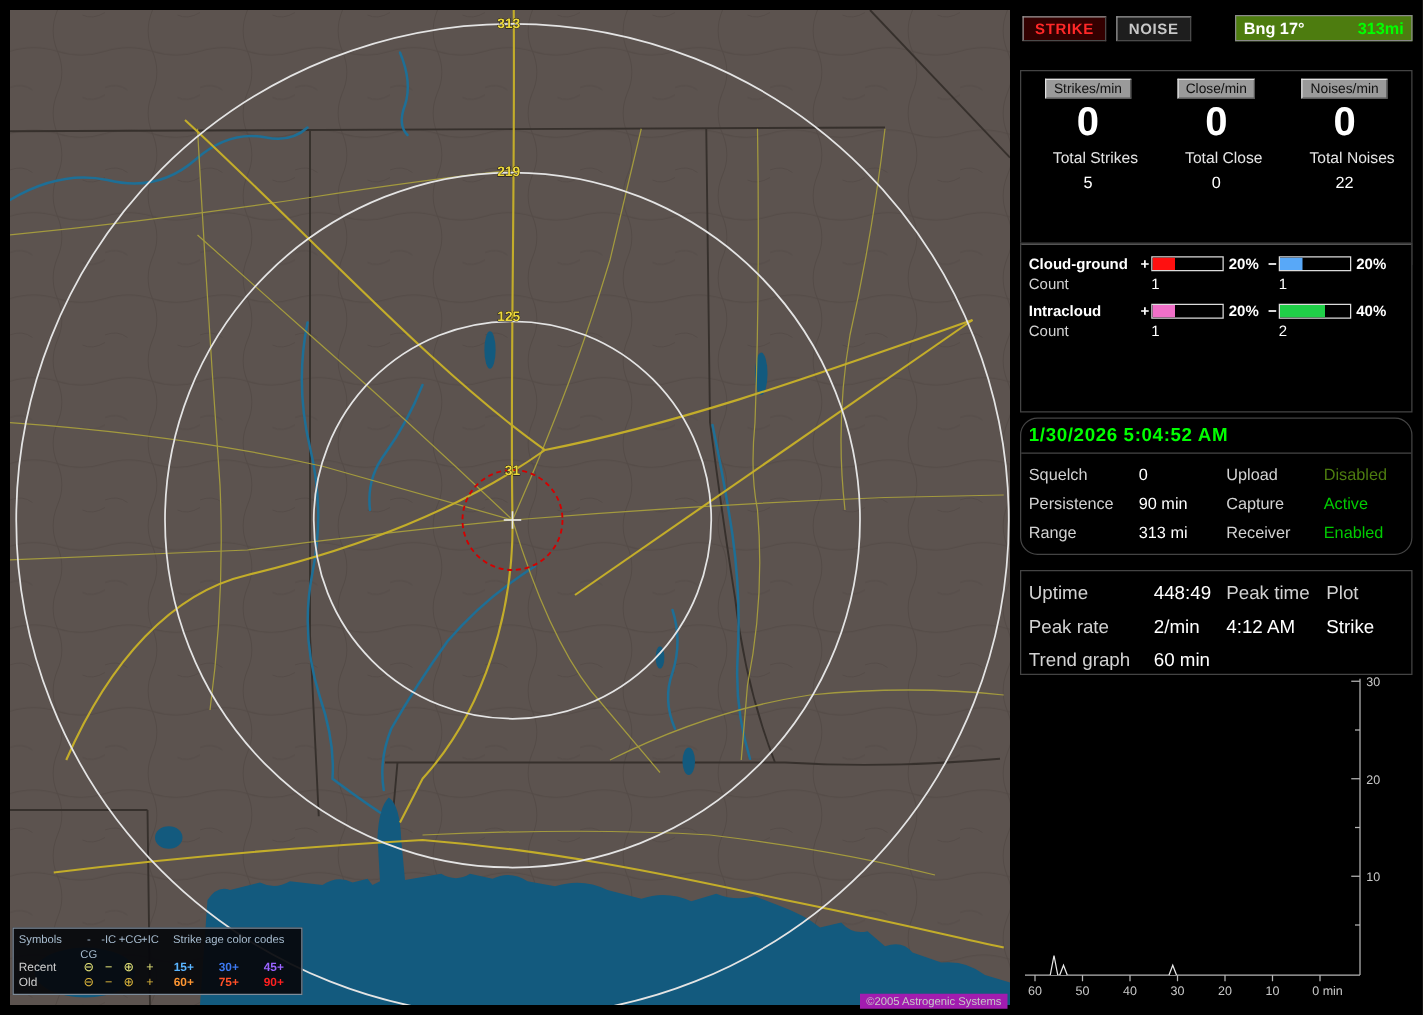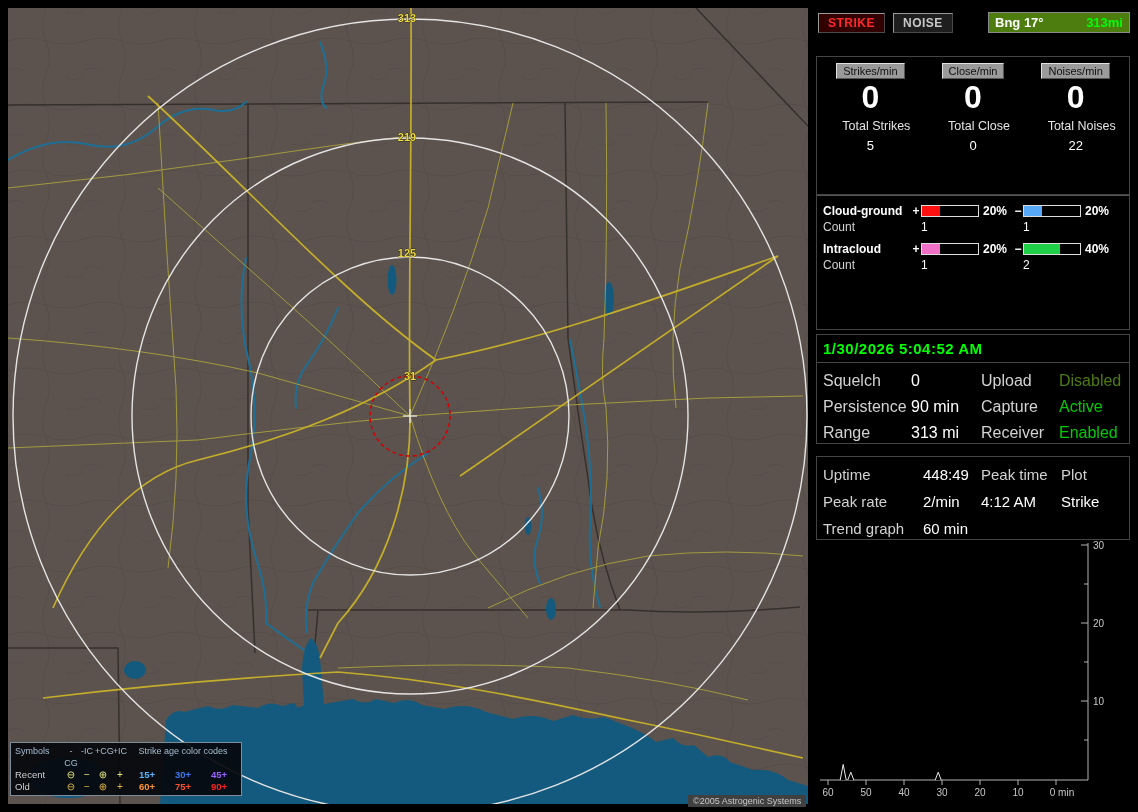--- a/index.html
+++ b/index.html
@@ -11,21 +11,21 @@
   .legend{position:absolute;left:2px;bottom:8px;background:rgba(6,8,12,.93);
           border:1px solid #7e8c9a;padding:2px 4px;}
   .lg-grid{display:grid;grid-template-columns:48px 16px 16px 16px 18px 36px 36px 36px;
            line-height:12px;font-size:9.5px;color:#cfcfcf;}
   .lg-h{color:#a8bdd0;font-size:9px;}
   .lg-h.c{text-align:center;}
   .lg-h.ages{grid-column:6/9;text-align:center;}
   .lg-l{color:#cfcfcf;}
   .lg-s{text-align:center;font-size:10px;}
   .lg-a{font-weight:bold;text-align:center;}
-  .copyright{position:absolute;left:688px;top:795px;background:#404040;color:#c8c8c8;
+  .copyright{position:absolute;left:688px;top:795px;background:#a21caf;color:#c8c8c8;
              font-size:9px;padding:1px 5px;}
 
   
   #panel{position:absolute;left:816px;top:0;width:316px;height:812px;}
   .hdr-row{position:absolute;top:12px;left:0;right:2px;display:flex;align-items:center;}
   .btn{font-weight:bold;font-size:12px;padding:2px 9px;border:1px solid;letter-spacing:.5px;
        border-color:#9a9a9a #4a4a4a #4a4a4a #9a9a9a;cursor:default;}
   .btn.strike{color:#ff2828;background:#330000;margin-left:2px;}
   .btn.noise{color:#c8c8c8;background:#1e1e1e;margin-left:8px;}
   .bng{margin-left:auto;width:128px;display:flex;justify-content:space-between;align-items:center;
@@ -48,25 +48,25 @@
   .dlabel{width:88px;font-weight:bold;color:#fff;font-size:12px;}
   .sign{width:10px;color:#fff;font-weight:bold;text-align:center;font-size:12px;}
   .bar{width:56px;height:10px;border:1px solid #dcdcdc;background:#000;display:inline-block;
        position:relative;overflow:hidden;}
   .fill{display:block;height:100%;}
   .pct{width:30px;padding-left:4px;font-weight:bold;color:#fff;font-size:12px;}
   .crow{display:flex;margin:2px 0 4px;padding-left:6px;}
   .crow .dlabel{font-weight:normal;color:#d2d2d2;}
   .cnt{width:92px;padding-left:10px;color:#fff;font-size:12px;}
 
-  .clock{top:334px;height:110px;}
+  .clock{top:334px;height:110px;border-radius:14px;}
   .timestamp{font-size:15px;font-weight:bold;letter-spacing:.5px;padding:5px 0 5px 6px;
              border-bottom:1px solid #464646;}
   .sgrid{display:grid;grid-template-columns:88px 70px 78px auto;padding:9px 0 6px 6px;
-         row-gap:8px;font-size:16px;}
+         row-gap:8px;font-size:13px;}
   .statusbox{top:456px;height:84px;}
   .stgrid{display:grid;grid-template-columns:100px 58px 80px auto;padding:9px 0 0 6px;
           row-gap:10px;font-size:15px;}
   .lbl{color:#d2d2d2;}
   .val{color:#fff;}
 
   #trend{position:absolute;left:0;top:540px;}
 </style>
 </head>
 <body>

